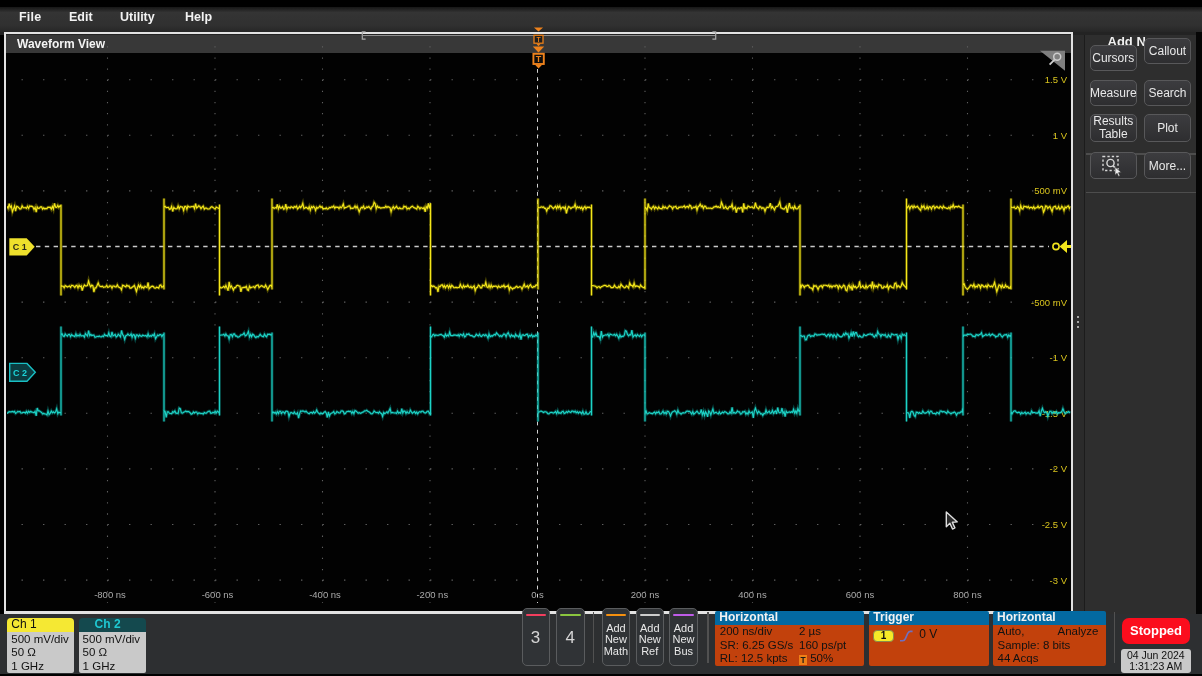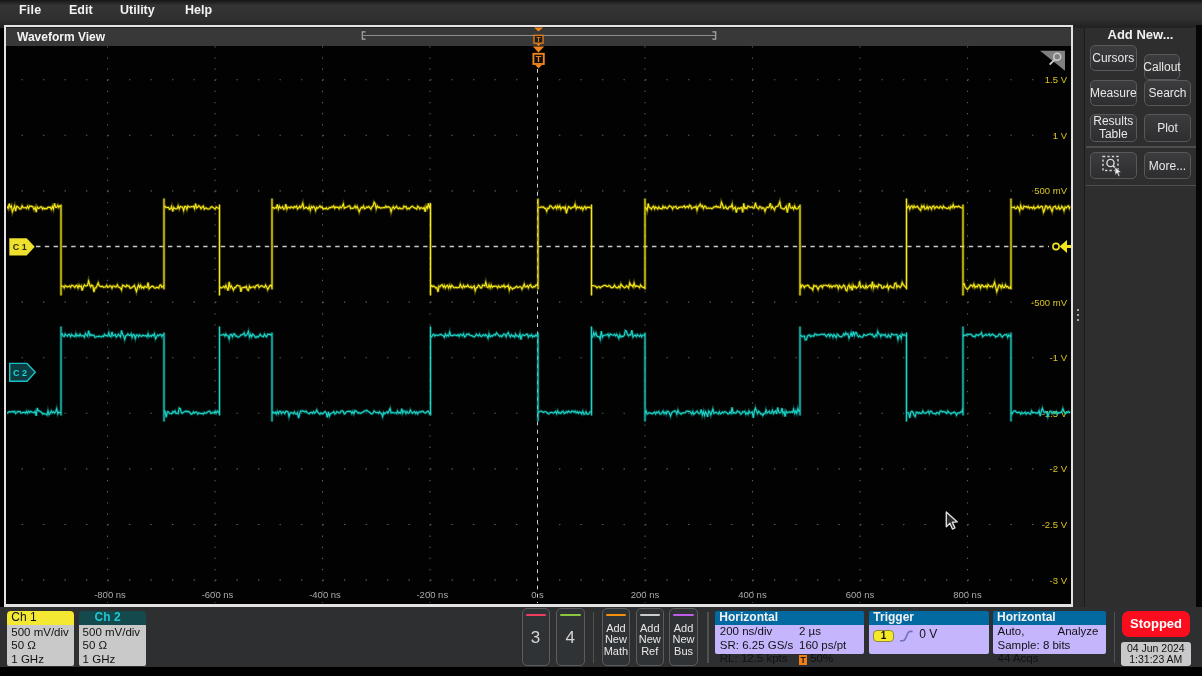--- a/index.html
+++ b/index.html
@@ -1,21 +1,21 @@
 <!DOCTYPE html>
 <html><head><meta charset="utf-8"><style>
 * { margin:0; padding:0; box-sizing:border-box; }
 body { width:1202px; height:676px; background:#000; font-family:"Liberation Sans", sans-serif; position:relative; overflow:hidden; }
-.abs { position:absolute; }
+.abs { position:absolute;margin-top:7px; }
 .btn { position:absolute; background:linear-gradient(#3c3c3f,#2e2e30); border:1px solid #58585a; border-radius:5px; color:#e8e8e8; font-size:12px; display:flex; align-items:center; justify-content:center; text-align:center; }
 .bbtn { position:absolute; background:#303336; border:1px solid #5a5c5e; border-radius:5px; color:#dadada; }
 .stripe { position:absolute; left:3px; right:3px; top:4.5px; height:2.6px; border-radius:1.3px; }
 .panel { position:absolute; top:611px; height:54.8px; }
 .phead { height:13.8px; background:#0369a1; color:#f2f2f2; font-size:12px; font-weight:bold; line-height:13.5px; padding-left:4px; border-radius:2px 2px 0 0; }
-.pbody { position:relative; height:29px; background:#c4b5fd; color:#121212; font-size:11.5px; line-height:13.6px; padding:0.5px 0 0 4.5px; border-radius:0 0 2px 2px; }
+.pbody { position:relative; height:41px; background:#c2410c; color:#121212; font-size:11.5px; line-height:13.6px; padding:0.5px 0 0 4.5px; border-radius:0 0 2px 2px; }
 .vdiv { position:absolute; top:611.5px; width:1.5px; height:51px; background:#515151; }
 </style></head>
 <body>
 
 <div class="abs" style="left:0;top:0;width:1202px;height:25px;background:linear-gradient(#161616,#343434 22%,#303030 75%,#262626)"></div>
 <div class="abs" style="left:0;top:25px;width:1202px;height:2.6px;background:#232323"></div>
 <div class="abs" style="left:19px;top:2.5px;font-size:12.5px;font-weight:bold;color:#f2f2f2;letter-spacing:0.2px">File</div>
 <div class="abs" style="left:69px;top:2.5px;font-size:12.5px;font-weight:bold;color:#f2f2f2">Edit</div>
 <div class="abs" style="left:120px;top:2.5px;font-size:12.5px;font-weight:bold;color:#f2f2f2">Utility</div>
 <div class="abs" style="left:185px;top:2.5px;font-size:12.5px;font-weight:bold;color:#f2f2f2">Help</div>
@@ -32,21 +32,21 @@
 <div class="abs" style="left:1072.8px;top:27.5px;width:11.2px;height:579px;background:#2b2b2b"></div>
 <div class="abs" style="left:1077px;top:309px;width:2.4px;height:2.4px;background:#cfcfcf;border-radius:50%"></div>
 <div class="abs" style="left:1077px;top:313.8px;width:2.4px;height:2.4px;background:#cfcfcf;border-radius:50%"></div>
 <div class="abs" style="left:1077px;top:318.6px;width:2.4px;height:2.4px;background:#cfcfcf;border-radius:50%"></div>
 <div class="abs" style="left:1084px;top:27.5px;width:1.4px;height:579px;background:#1c1c1c"></div>
 
 <div class="abs" style="left:1085.4px;top:27.5px;width:110.6px;height:579px;background:#2e2e2e"></div>
 <div class="abs" style="left:1196px;top:25px;width:6px;height:642px;background:#060606"></div>
 <div class="abs" style="left:1085px;top:26.5px;width:111px;text-align:center;font-size:13px;font-weight:bold;color:#f0f0f0">Add New...</div>
 <div class="btn" style="left:1089.5px;top:44.5px;width:47.5px;height:26.2px">Cursors</div>
-<div class="btn" style="left:1144px;top:54px;width:36px;height:26.2px">Callout</div>
+<div class="btn" style="left:1144px;top:38px;width:47px;height:26.2px">Callout</div>
 <div class="btn" style="left:1089.5px;top:79.8px;width:47.5px;height:26.6px">Measure</div>
 <div class="btn" style="left:1144px;top:79.8px;width:47px;height:26.6px">Search</div>
 <div class="btn" style="left:1089.5px;top:113.8px;width:47.5px;height:28.2px;line-height:13px">Results<br>Table</div>
 <div class="btn" style="left:1144px;top:113.8px;width:47px;height:28.2px">Plot</div>
 <div class="abs" style="left:1086px;top:146.4px;width:110px;height:1.2px;background:#4d4d4d"></div>
 <div class="btn" style="left:1089.5px;top:152.4px;width:47.5px;height:26.8px">
 <svg width="26" height="24" viewBox="0 0 26 24">
       <rect x="3" y="2.5" width="15" height="14" fill="none" stroke="#d8d8d8" stroke-width="1.4" stroke-dasharray="2.3 2.1"></rect>
       <circle cx="10.5" cy="9" r="3.6" fill="none" stroke="#d8d8d8" stroke-width="1.4"></circle>
       <line x1="13" y1="11.7" x2="15.2" y2="13.9" stroke="#d8d8d8" stroke-width="1.7"></line>

